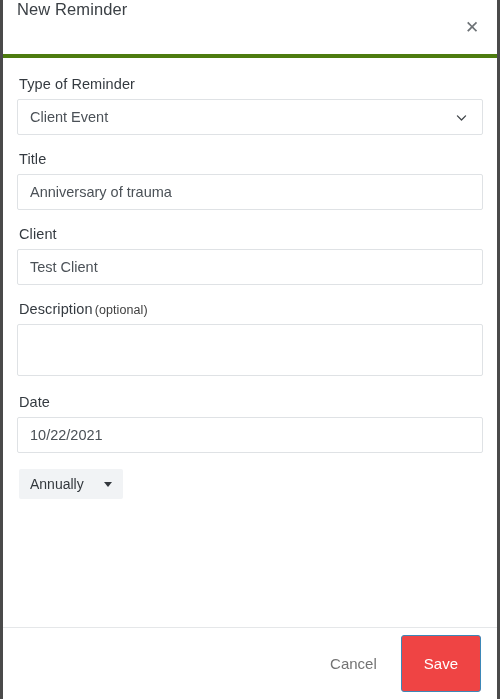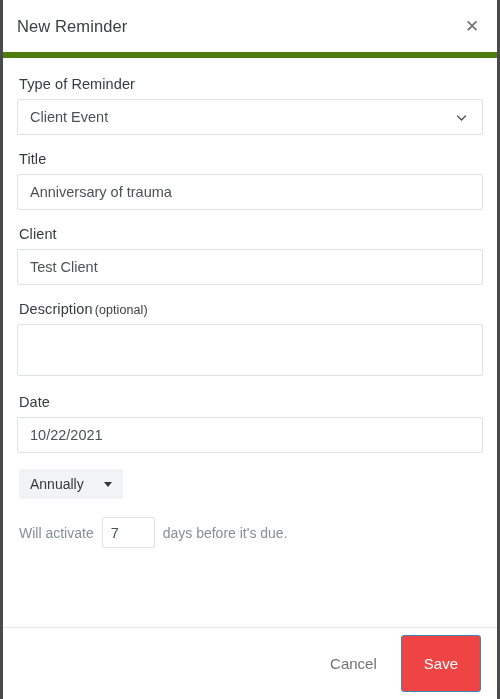--- a/index.html
+++ b/index.html
@@ -29,23 +29,23 @@
     background: #ffffff;
     display: flex;
     flex-direction: column;
   }
 
   
   .modal-header {
     position: relative;
     height: 58px;
     flex: 0 0 58px;
-    border-bottom: 6px solid #4d7c0f;
-    display: flex;
-    align-items: center;
+    border-bottom: 4px solid #4d7c0f;
+    display: flex;
+    align-items: flex-start;
   }
   .modal-title {
     font-size: 16.5px;
     color: #3b4045;
     padding-left: 14px;
     letter-spacing: .1px;
     font-weight: 400;
   }
   .close-btn {
     position: absolute;
@@ -262,25 +262,20 @@
 
       <div class="gap-sm"></div>
 
       
       <button class="recur-btn">
         <span>Annually</span>
         <span class="caret-down"></span>
       </button>
 
       
-      <div class="activate-row">
-        <span>Will activate</span>
-        <input class="days-input" type="text" value="7" style="">
-        <span>days before it's due.</span>
-      </div>
 
     </div>
 
     <div class="modal-footer">
       <button class="btn-cancel">Cancel</button>
       <button class="btn-save">Save</button>
     </div>
 
   </div>
 </div>

